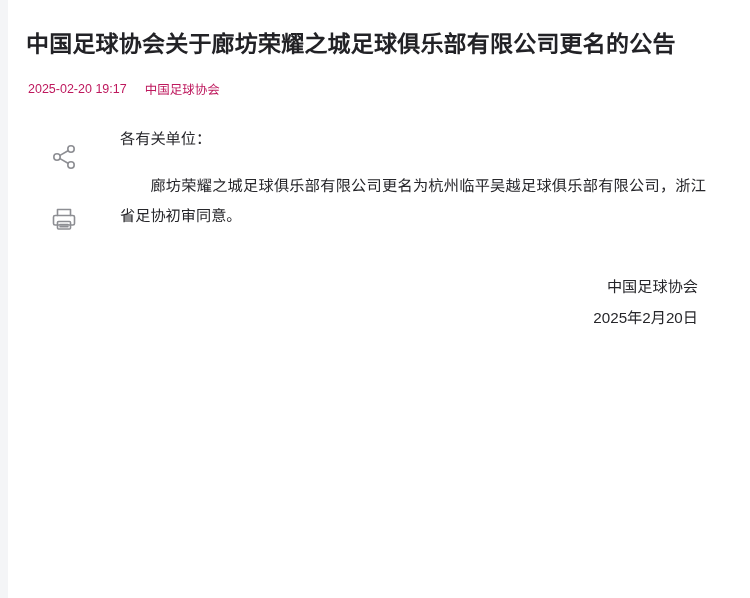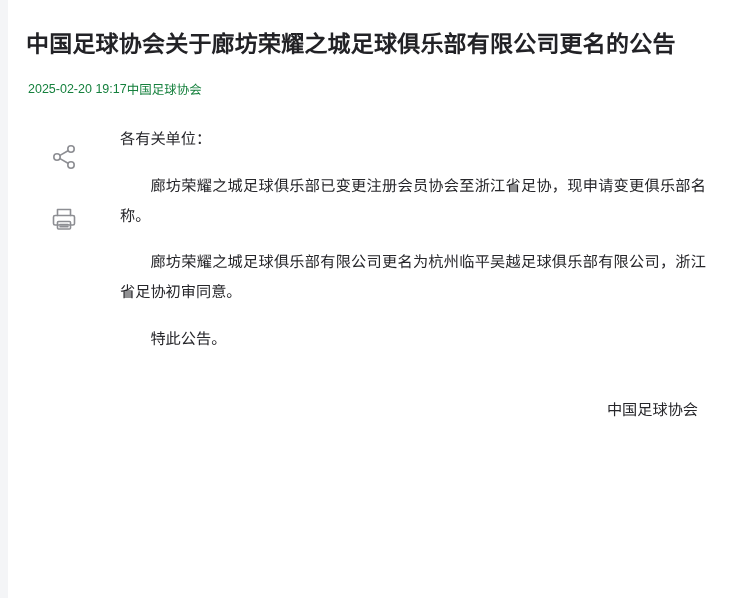--- a/index.html
+++ b/index.html
@@ -42,23 +42,24 @@
     padding: 28px 34px 0 18px;
     font-size: 23px;
     line-height: 1.45;
     font-weight: bold;
     color: #222226;
     letter-spacing: 0.2px;
   }
   .meta-row {
     display: flex;
     align-items: center;
+    gap: 18px;
     padding: 18px 0 0 20px;
     font-size: 12.5px;
-    color: #15803d;
+    color: #be185d;
   }
   .meta-date, .meta-source {
     white-space: nowrap;
   }
   .body-wrap {
     display: flex;
     padding-top: 26px;
   }
   .tool-col {
     width: 112px;
@@ -142,24 +143,23 @@
               <rect x="8.5" y="17.5" width="13" height="7.5" rx="1"></rect>
               <line x1="11" y1="20.5" x2="19" y2="20.5"></line>
               <line x1="11" y1="22.8" x2="19" y2="22.8"></line>
             </svg>
           </span>
         </div>
       </div>
 
       <div class="text-col">
         <p class="para">各有关单位：</p>
-        <p class="para indent">廊坊荣耀之城足球俱乐部已变更注册会员协会至浙江省足协，现申请变更俱乐部名称。</p>
         <p class="para indent">廊坊荣耀之城足球俱乐部有限公司更名为杭州临平吴越足球俱乐部有限公司，浙江省足协初审同意。</p>
-        <p class="para indent">特此公告。</p>
 
         <div class="sign-block">
           <div class="sign-line">中国足球协会</div>
+          <div class="sign-line">2025年2月20日</div>
         </div>
       </div>
 
     </div>
   </div>
 </div>
 
 </body></html>

